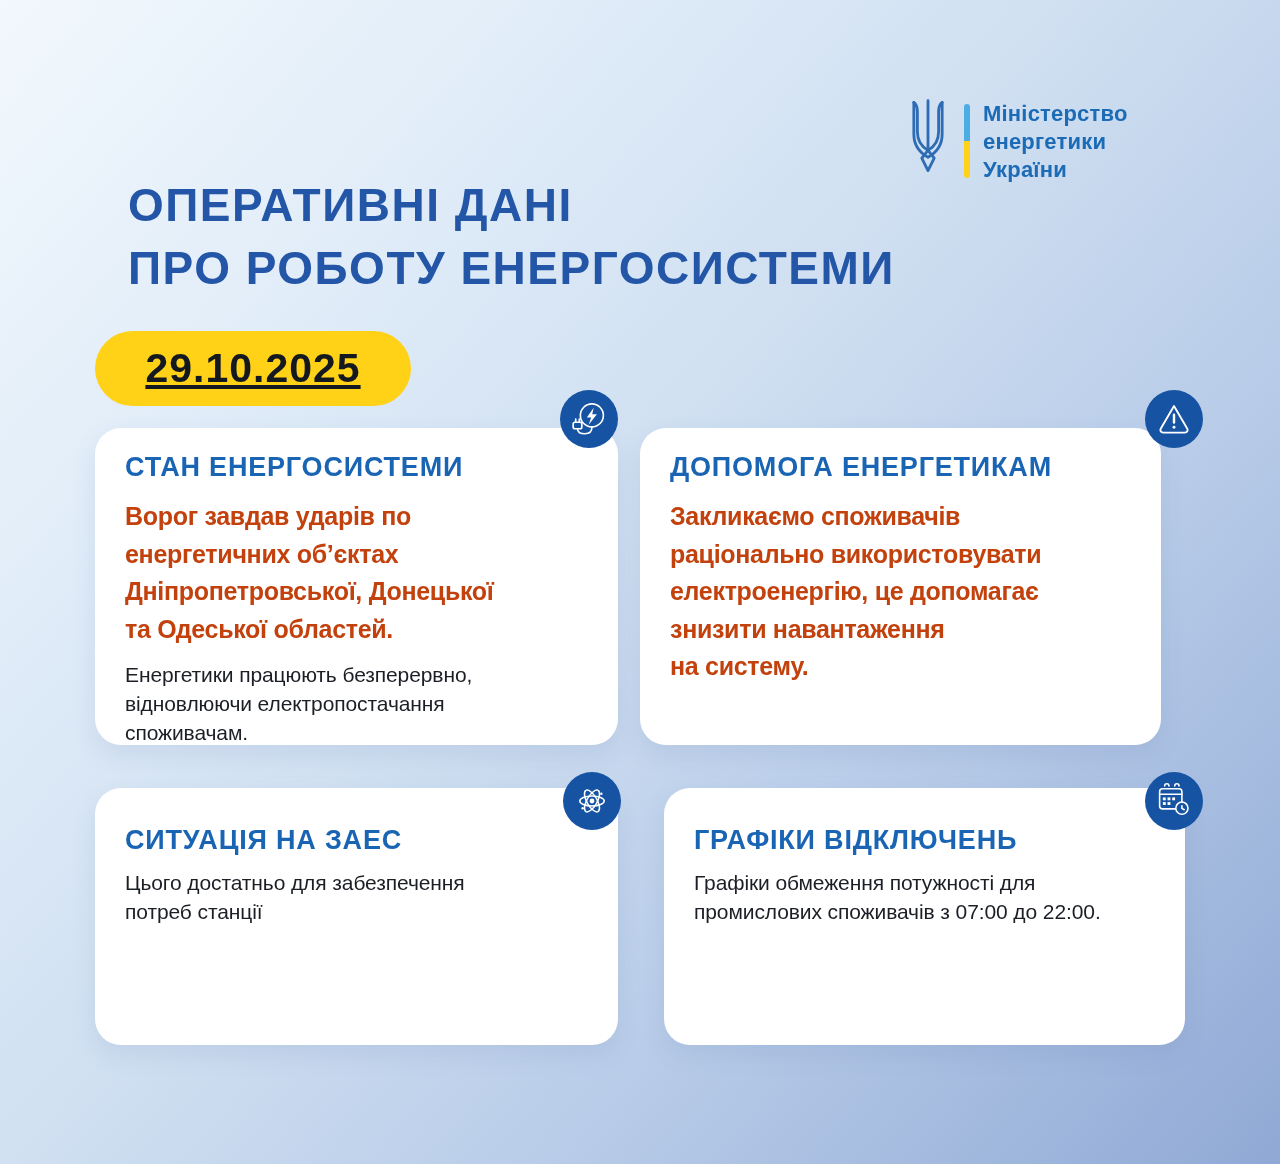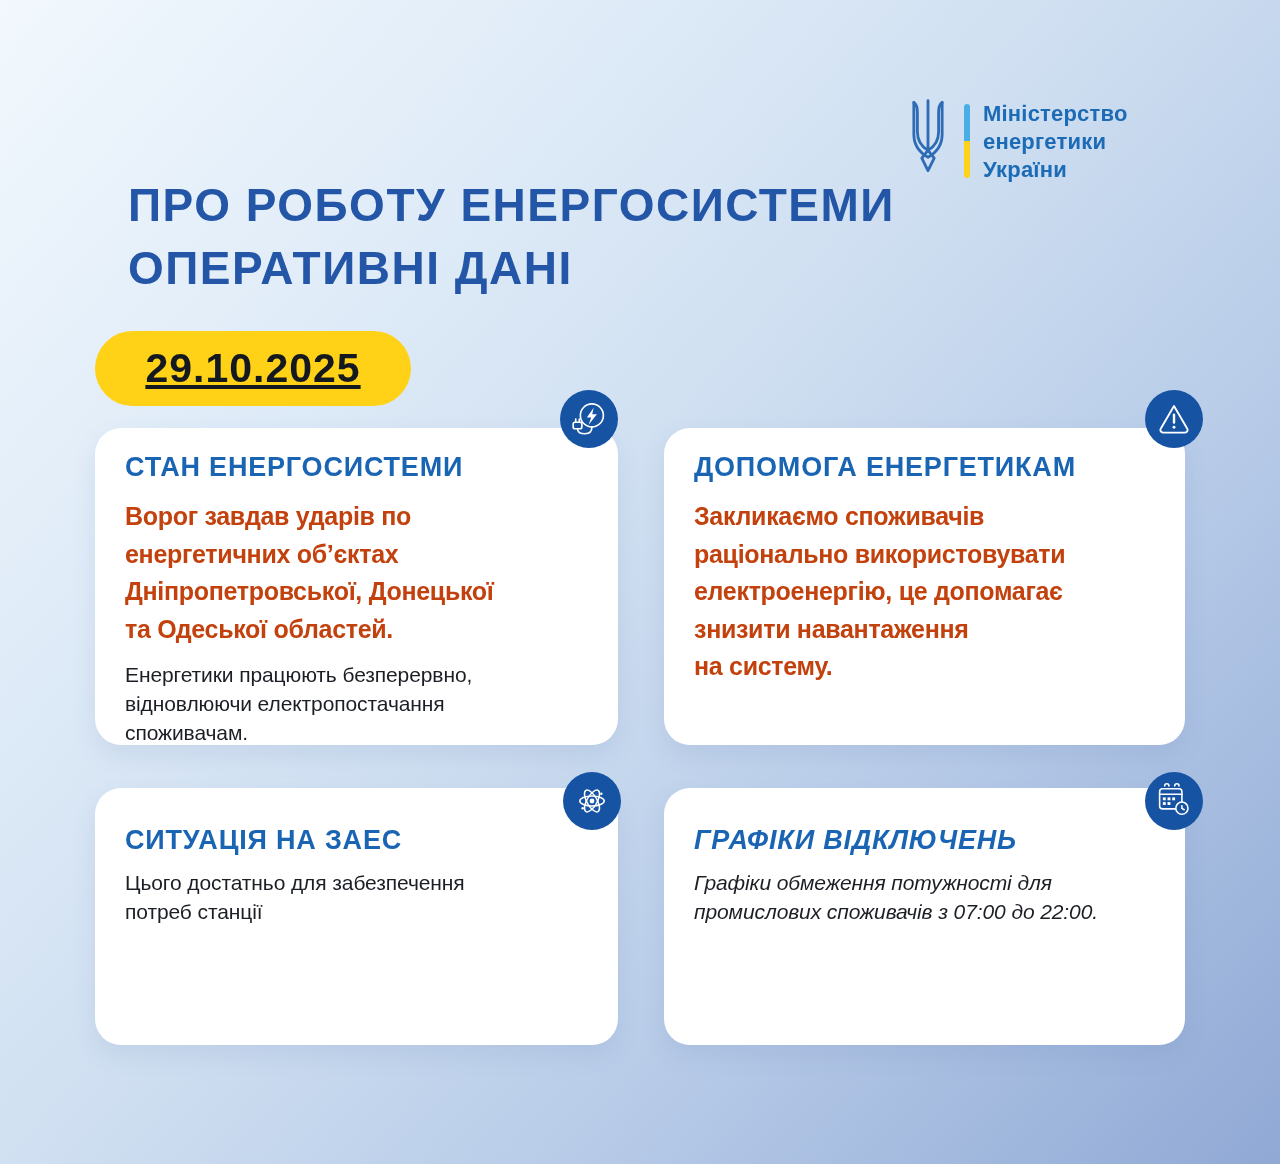--- a/index.html
+++ b/index.html
@@ -19,23 +19,23 @@
   .title{position:absolute;left:128px;top:174px;font-size:46px;font-weight:800;
     color:#2456a8;letter-spacing:1.5px;line-height:1.38;}
   
   .date-badge{position:absolute;left:95px;top:331px;width:316px;height:75px;
     background:#ffd117;border-radius:38px;display:flex;align-items:center;justify-content:center;
     font-size:41px;font-weight:800;color:#14181f;letter-spacing:1px;text-decoration:underline;}
   
   .card{position:absolute;background:#ffffff;border-radius:26px;padding:16px 30px;
     box-shadow:0 10px 24px rgba(80,110,165,.12);box-sizing:border-box;}
   #card1{left:95px;top:428px;width:523px;height:317px;}
-  #card2{left:664px;top:428px;width:521px;height:317px;}
+  #card2{left:640px;top:428px;width:521px;height:317px;}
   #card3{left:95px;top:788px;width:523px;height:257px;}
-  #card4{left:664px;top:788px;width:521px;height:257px;font-style:italic;}
+  #card4{left:664px;top:788px;width:521px;height:257px;}
   .row1{padding-top:24px;}
   .row2{padding-top:37px;}
   .card h2{margin:0;font-size:27px;font-weight:800;color:#1a64b4;letter-spacing:.8px;}
   .lead{margin:15px 0 0;font-size:25px;font-weight:bold;color:#c2410c;line-height:1.5;
     letter-spacing:-.3px;white-space:pre-line;}
   .body-text{margin:13px 0 0;font-size:21px;font-weight:400;color:#1b1f25;line-height:1.38;
     letter-spacing:-.1px;white-space:pre-line;}
   
   .icon-badge{position:absolute;width:58px;height:58px;border-radius:50%;
     background:#1653a3;display:flex;align-items:center;justify-content:center;}
@@ -58,22 +58,22 @@
       <path d="M10 6 v36 c0 14 7 21 16 26 c9 -5 16 -12 16 -26 V6"></path>
       <path d="M26 60 l-7 9 7 14 7 -14 z"></path>
     </svg>
     <div class="logo-bar"></div>
     <div class="logo-text">Міністерство
 енергетики
 України</div>
   </div>
 
   <div class="title">
+    <div>ОПЕРАТИВНІ ДАНІ</div>
     <div>ПРО РОБОТУ ЕНЕРГОСИСТЕМИ</div>
-    <div>ОПЕРАТИВНІ ДАНІ</div>
   </div>
 
   <div class="date-badge">
     <span>29.10.2025</span>
   </div>
 
   <div class="card row1" id="card1">
     <h2>СТАН ЕНЕРГОСИСТЕМИ</h2>
     <p class="lead">Ворог завдав ударів по
 енергетичних об’єктах

